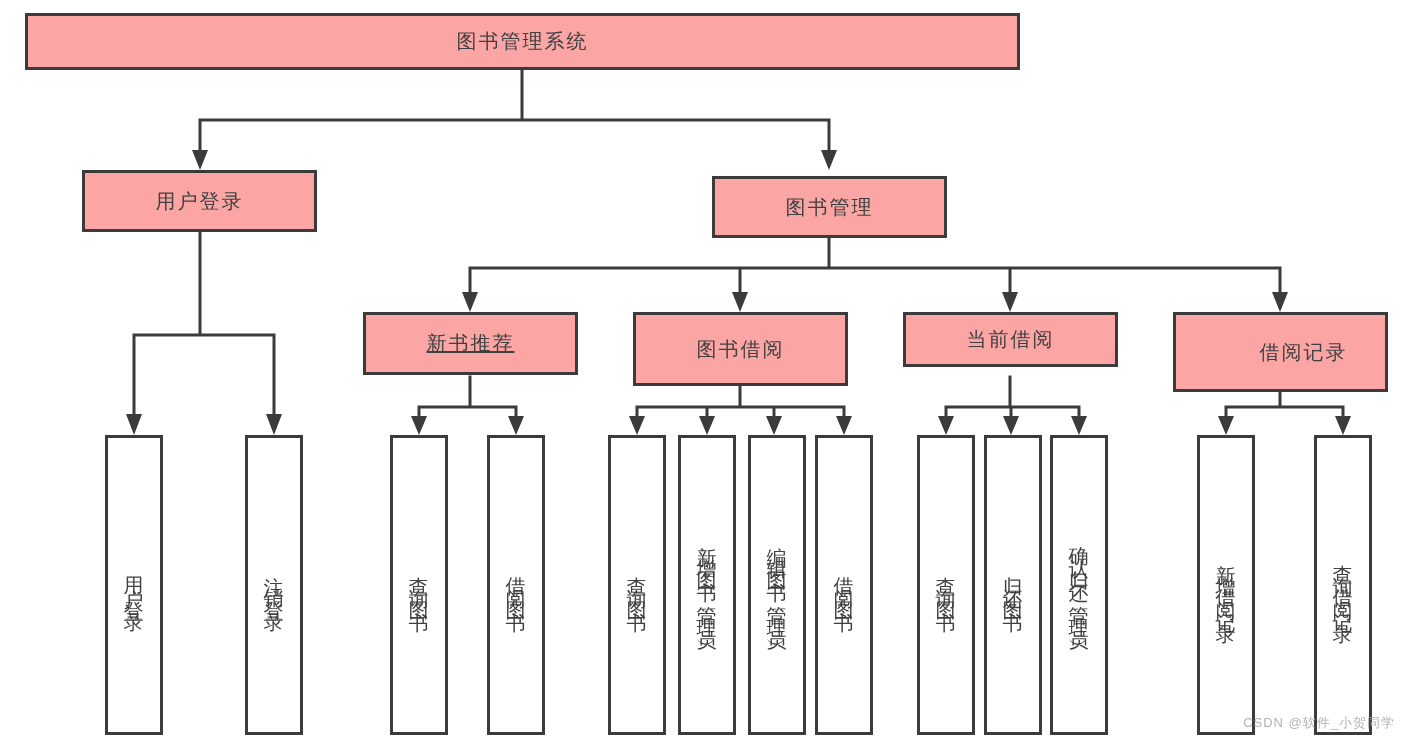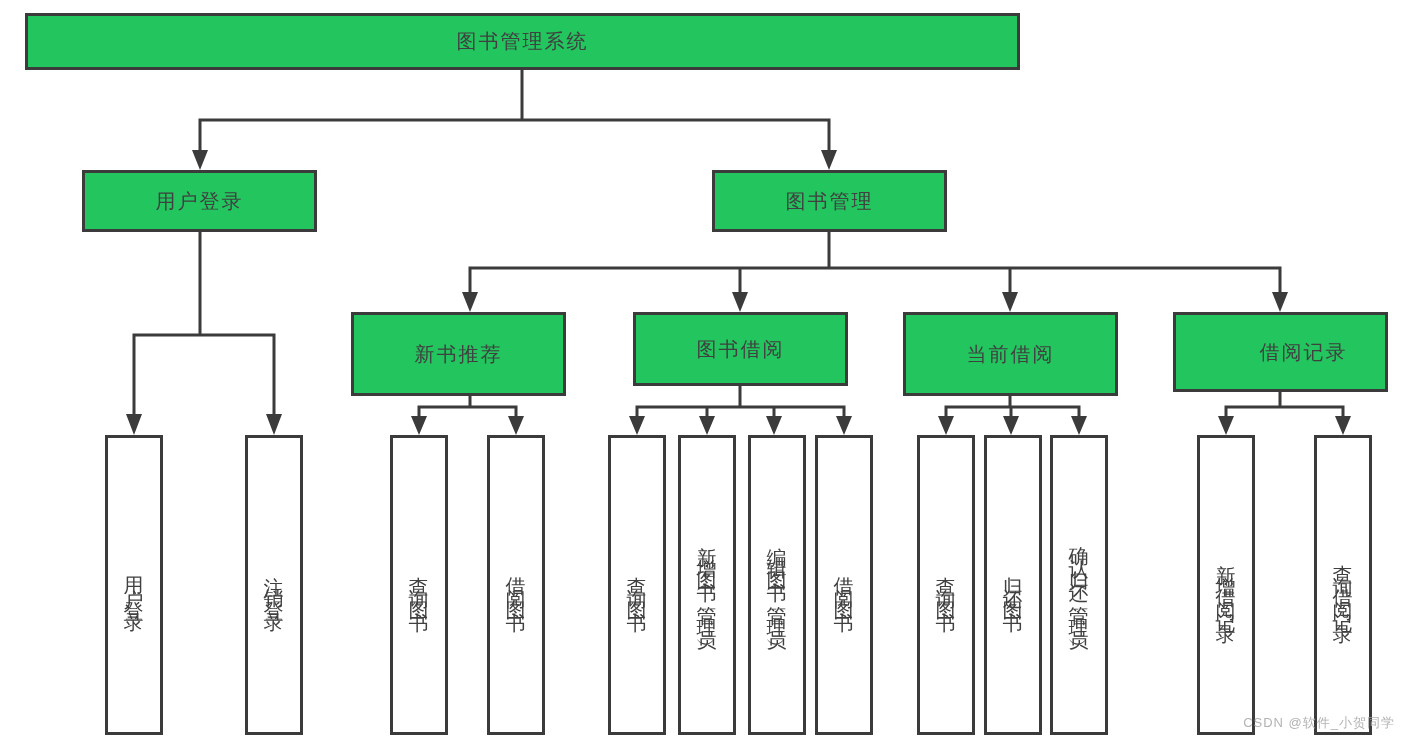--- a/index.html
+++ b/index.html
@@ -15,21 +15,21 @@
     position:relative;
     width:1405px;height:747px;
     background:var(--bg);
     overflow:hidden;
   }
   .wires{position:absolute;left:0;top:0;z-index:0;}
   .wires .lines{fill:none;stroke:var(--line);stroke-width:3;stroke-linecap:square;}
   .wires .arrows{fill:var(--line);stroke:none;}
   .node{
     position:absolute;
-    background:#22c55e;
+    background:#fca5a5;
     border:3px solid var(--line);
     display:flex;align-items:center;justify-content:center;
     font-size:20px;color:var(--text);
     z-index:1;
     letter-spacing:2px;
     white-space:nowrap;
   }
   .leaf{
     position:absolute;
     background:#fff;
@@ -42,24 +42,24 @@
     writing-mode:vertical-rl;
     text-orientation:mixed;
     font-size:20px;color:var(--text);
     letter-spacing:12px;
     line-height:1;
     white-space:nowrap;
   }
   
   .n-root{left:25px;top:13px;width:995px;height:57px;}
   .n-user-login{left:82px;top:170px;width:235px;height:62px;}
-  .n-book-mgmt{left:712px;top:170px;width:235px;height:62px;}
-  .n-new-book{left:351px;top:312px;width:215px;height:84px;}
+  .n-book-mgmt{left:712px;top:176px;width:235px;height:62px;}
+  .n-new-book{left:363px;top:312px;width:215px;height:63px;text-decoration:underline;}
   .n-book-borrow{left:633px;top:312px;width:215px;height:74px;}
-  .n-current-borrow{left:903px;top:312px;width:215px;height:84px;}
+  .n-current-borrow{left:903px;top:312px;width:215px;height:55px;}
   .n-borrow-record{left:1173px;top:312px;width:215px;height:80px;padding-left:46px;}
   
   .l-ul-1{left:105px;} .l-ul-2{left:245px;}
   .l-nb-1{left:390px;} .l-nb-2{left:487px;}
   .l-bb-1{left:608px;} .l-bb-2{left:678px;} .l-bb-3{left:748px;} .l-bb-4{left:815px;}
   .l-cb-1{left:917px;} .l-cb-2{left:984px;} .l-cb-3{left:1050px;}
   .l-br-1{left:1197px;} .l-br-2{left:1314px;}
   .watermark{
     position:absolute;
     right:10px;top:714px;

